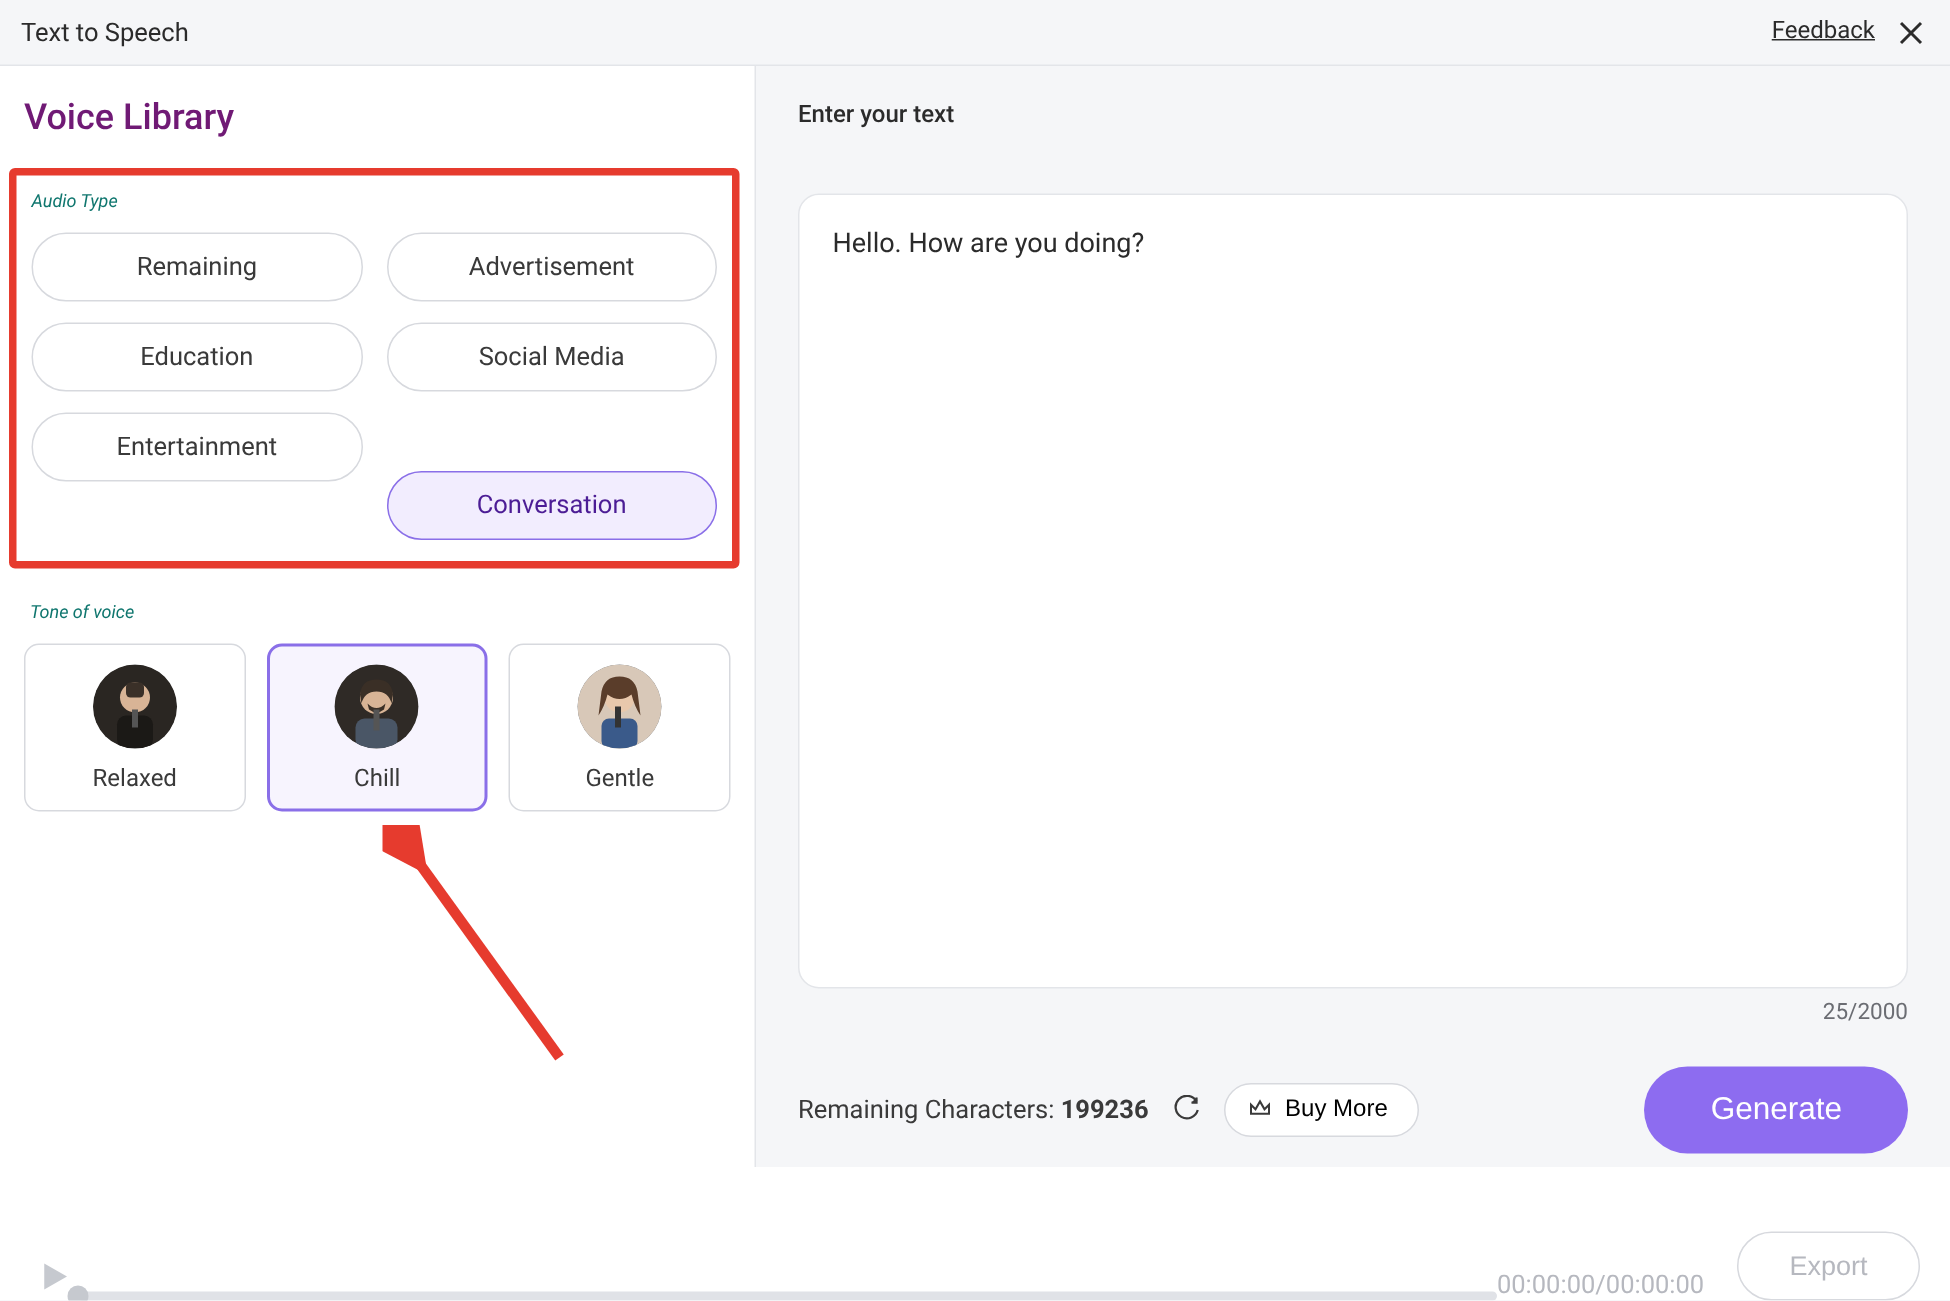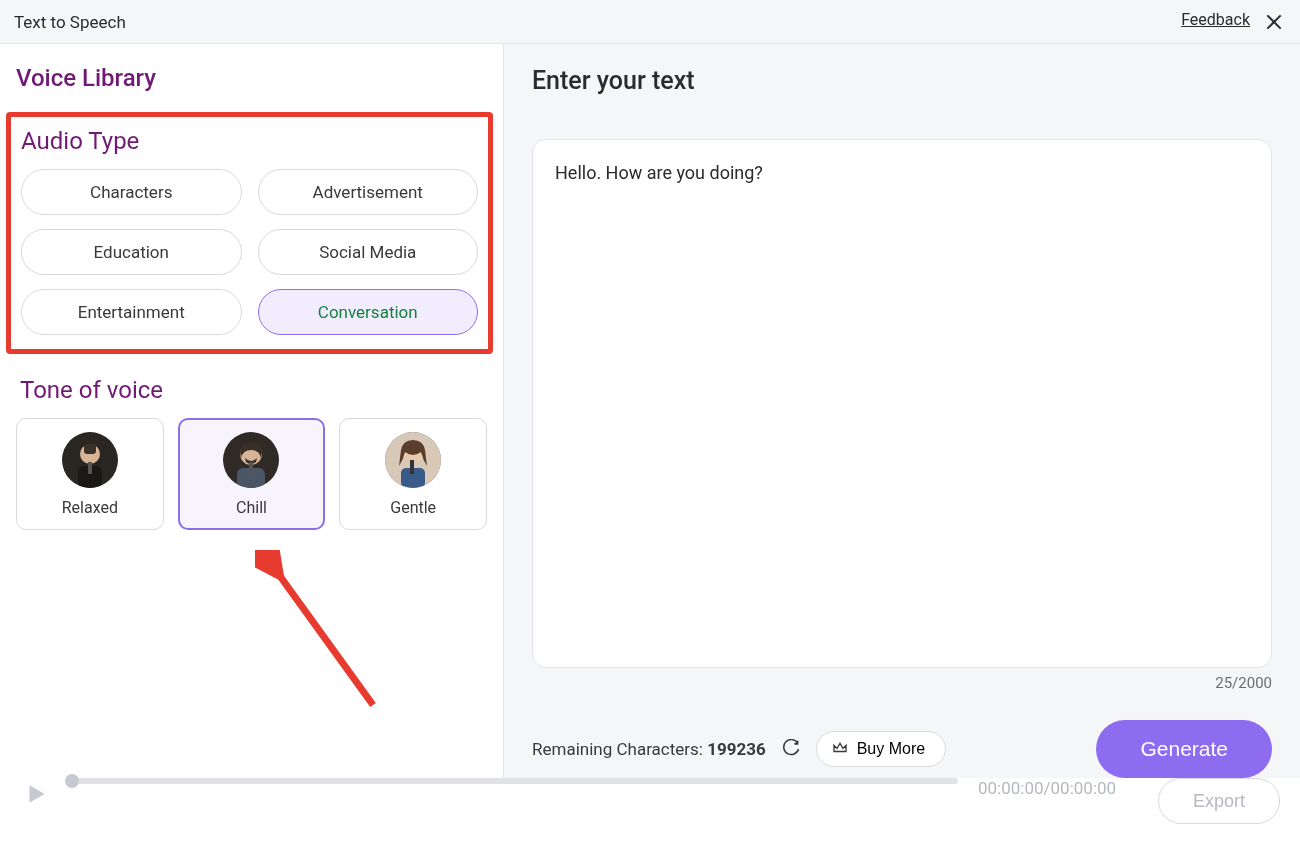--- a/index.html
+++ b/index.html
@@ -64,24 +64,25 @@
   color: #701a75;
 }
 .audio-type-box {
   border: 5px solid #e63b2e;
   border-radius: 4px;
   padding: 10px 6px 14px 6px;
   margin-left: -10px;
   margin-right: -6px;
 }
 .section-label {
-  font-size: 24px;
-  color: #701a75;
+  font-size: 12px;
+  color: #0f766e;
   margin-bottom: 14px;
   padding-left: 4px;
+  font-style: italic;
 }
 .pill-grid {
   display: grid;
   grid-template-columns: 1fr 1fr;
   gap: 14px 16px;
   padding: 0 4px;
 }
 .pill {
   height: 46px;
   border: 1px solid #d7d9de;
@@ -90,21 +91,22 @@
   display: flex;
   align-items: center;
   justify-content: center;
   font-size: 17px;
   color: #3a3a3a;
   cursor: pointer;
 }
 .pill.selected {
   background: #f2edfe;
   border-color: #8a6fe8;
-  color: #15803d;
+  color: #4c1d95;
+  margin-top: 39px;
 }
 .tone-section {
   margin-top: 22px;
 }
 .tone-grid {
   display: grid;
   grid-template-columns: 1fr 1fr 1fr;
   gap: 14px;
 }
 .tone-card {
@@ -142,21 +144,21 @@
   pointer-events: none;
 }
 .content {
   flex: 1;
   padding: 22px 28px 0 28px;
   background: #f5f6f8;
   display: flex;
   flex-direction: column;
 }
 .content h2 {
-  font-size: 25px;
+  font-size: 16px;
   font-weight: 500;
   margin-bottom: 20px;
   color: #2b2b2b;
 }
 .textbox {
   background: #fff;
   border: 1px solid #e3e5e9;
   border-radius: 14px;
   padding: 22px 22px;
   font-size: 18px;
@@ -212,23 +214,22 @@
   background: #8d6cf0;
   color: #fff;
   font-size: 21px;
   border: none;
   cursor: pointer;
 }
 .player {
   height: 89px;
   background: #fff;
   display: flex;
-  align-items: flex-start;
+  align-items: flex-end;
   padding: 0 20px;
-  gap: 20px;
 }
 .play-btn {
   width: 32px;
   height: 32px;
   cursor: pointer;
   display: flex;
   align-items: center;
   justify-content: center;
 }
 .progress {
@@ -281,21 +282,21 @@
   </div>
 </div>
 
 <div class="main">
   <div class="sidebar">
     <h2>Voice Library</h2>
 
     <div class="audio-type-box">
       <div class="section-label">Audio Type</div>
       <div class="pill-grid">
-        <div class="pill">Characters</div>
+        <div class="pill">Remaining</div>
         <div class="pill">Advertisement</div>
         <div class="pill">Education</div>
         <div class="pill">Social Media</div>
         <div class="pill">Entertainment</div>
         <div class="pill selected">Conversation</div>
       </div>
     </div>
 
     <div class="tone-section">
       <div class="section-label">Tone of voice</div>

